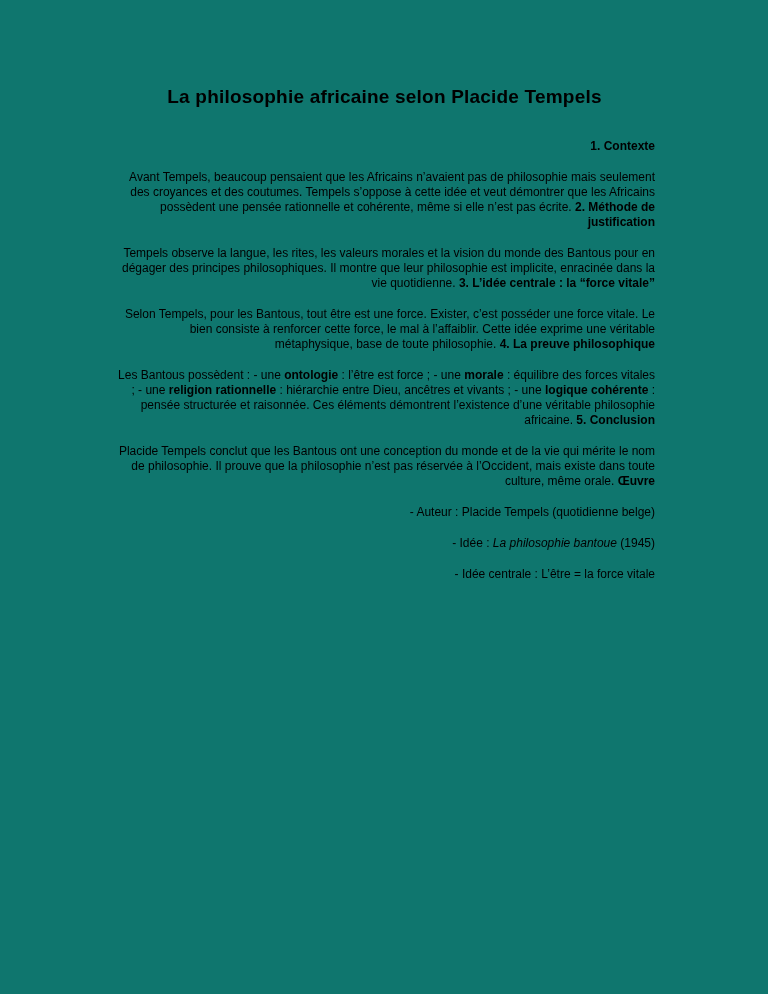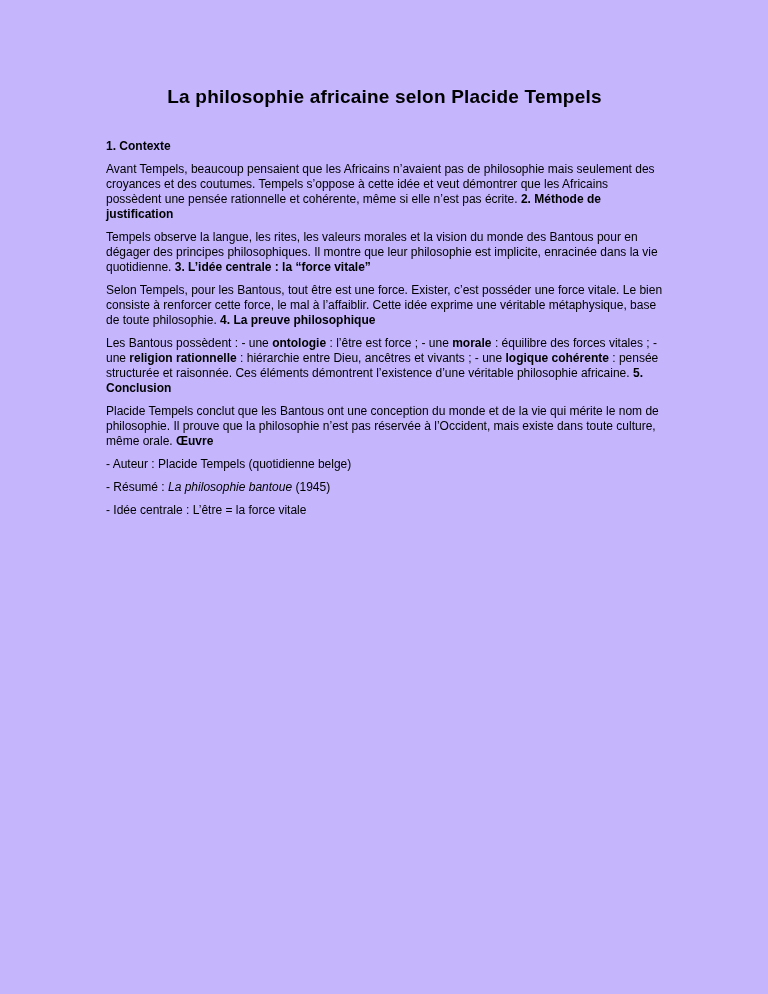--- a/index.html
+++ b/index.html
@@ -10,38 +10,39 @@
   body {
     width: 768px;
     height: 994px;
     overflow: hidden;
   }
   .page {
     box-sizing: border-box;
     width: 768px;
     height: 994px;
     padding: 86px 97px 0 98px;
-    background: #c4b5fd;
+    background: #0f766e;
     color: #000000;
     font-family: "Liberation Sans", sans-serif;
   }
   .doc-title {
     font-size: 19px;
     font-weight: bold;
     text-align: center;
     margin: 0 0 31px 0;
     letter-spacing: 0.2px;
   }
   .doc-body {
     font-size: 12px;
     line-height: 15px;
   }
   .block {
-    margin: 8px;
+    margin: 16px;
     padding: 0;
+    text-align: right;
   }
   .b { font-weight: bold; }
   .i { font-style: italic; }
 </style>
 </head>
 <body>
 
 <div class="page">
 
   <div class="doc-title">La philosophie africaine selon Placide Tempels</div>
@@ -55,20 +56,20 @@
     <p class="block"><span>Tempels observe la langue, les rites, les valeurs morales et la vision du monde des Bantous pour en dégager des principes philosophiques. Il montre que leur philosophie est implicite, enracinée dans la vie quotidienne. </span><span class="b">3. L’idée centrale : la “force vitale”</span></p>
 
     <p class="block"><span>Selon Tempels, pour les Bantous, tout être est une force. Exister, c’est posséder une force vitale. Le bien consiste à renforcer cette force, le mal à l’affaiblir. Cette idée exprime une véritable métaphysique, base de toute philosophie. </span><span class="b">4. La preuve philosophique</span></p>
 
     <p class="block"><span>Les Bantous possèdent : - une </span><span class="b">ontologie</span><span> : l’être est force ; - une </span><span class="b">morale</span><span> : équilibre des forces vitales ; - une </span><span class="b">religion rationnelle</span><span> : hiérarchie entre Dieu, ancêtres et vivants ; - une </span><span class="b">logique cohérente</span><span> : pensée structurée et raisonnée. Ces éléments démontrent l’existence d’une véritable philosophie africaine. </span><span class="b">5. Conclusion</span></p>
 
     <p class="block"><span>Placide Tempels conclut que les Bantous ont une conception du monde et de la vie qui mérite le nom de philosophie. Il prouve que la philosophie n’est pas réservée à l’Occident, mais existe dans toute culture, même orale. </span><span class="b">Œuvre</span></p>
 
     <p class="block"><span>- Auteur : Placide Tempels (quotidienne belge)</span></p>
 
-    <p class="block"><span>- Résumé : </span><span class="i">La philosophie bantoue</span><span> (1945)</span></p>
+    <p class="block"><span>- Idée : </span><span class="i">La philosophie bantoue</span><span> (1945)</span></p>
 
     <p class="block"><span>- Idée centrale : L’être = la force vitale</span></p>
 
 
 
   </div>
 </div>
 
 </body></html>

